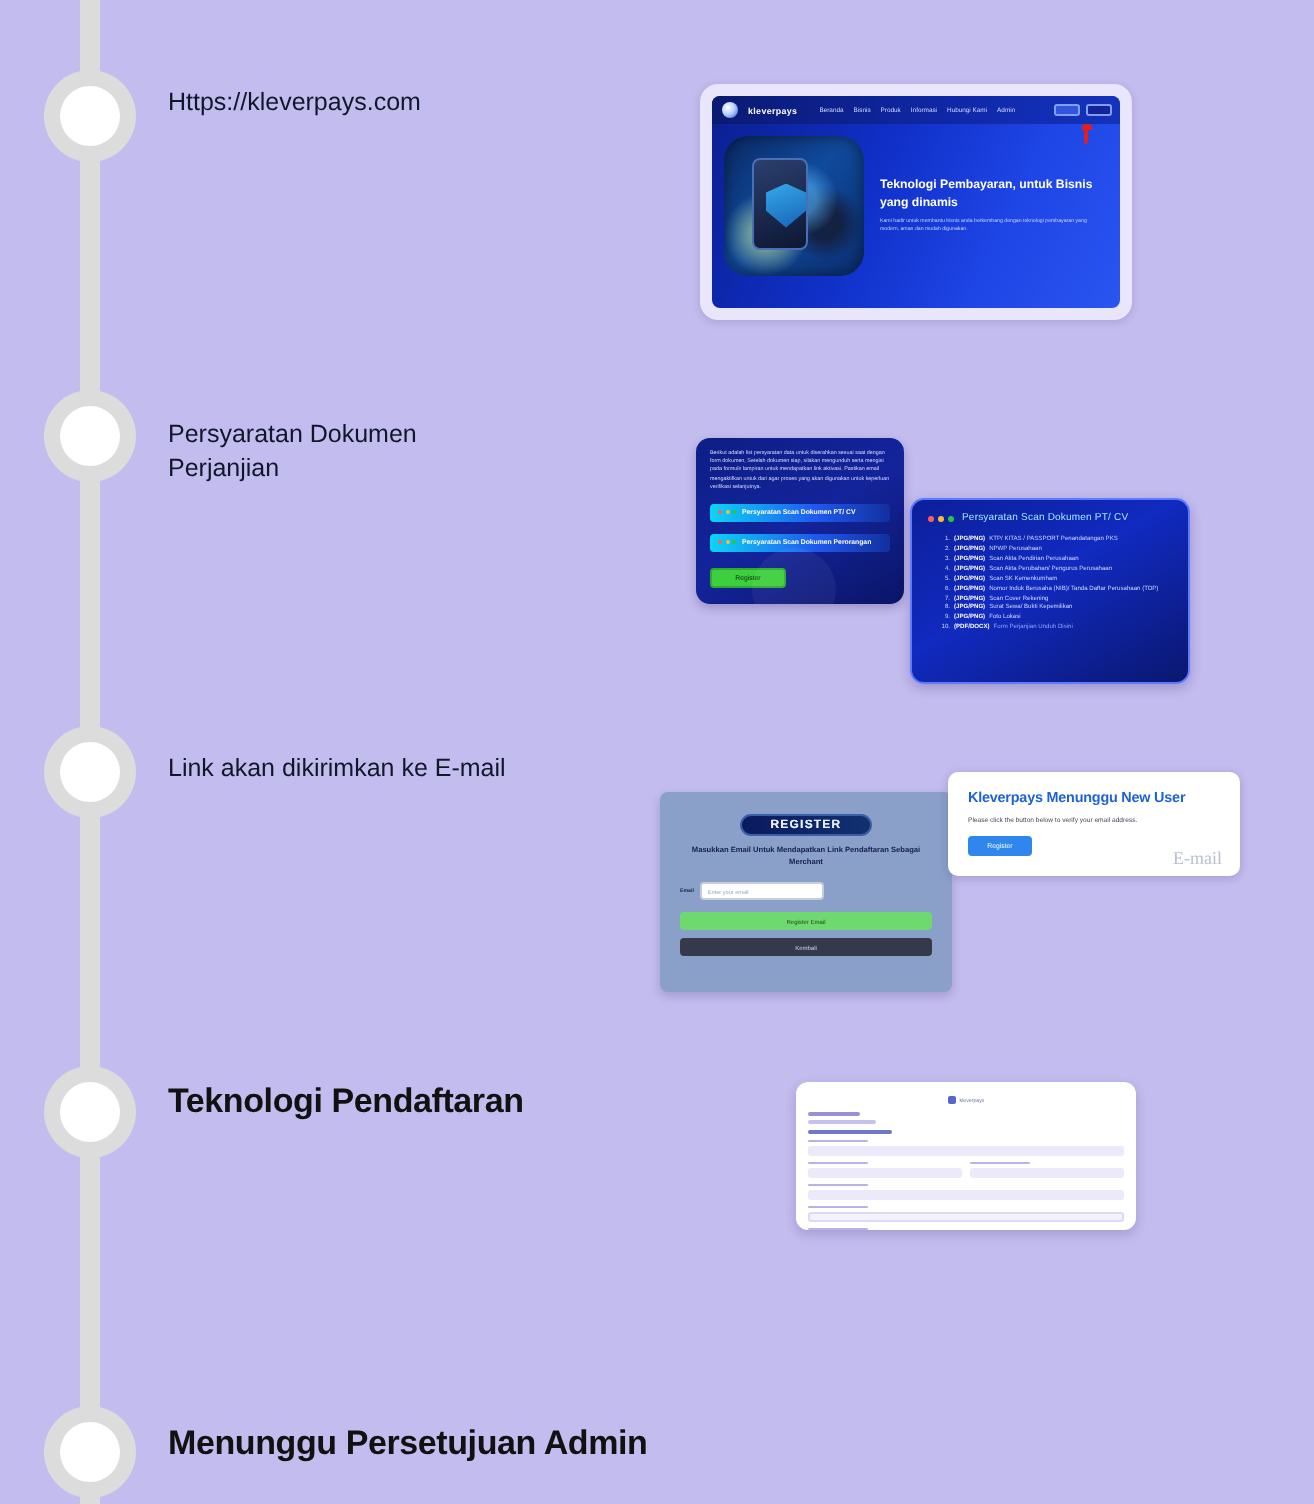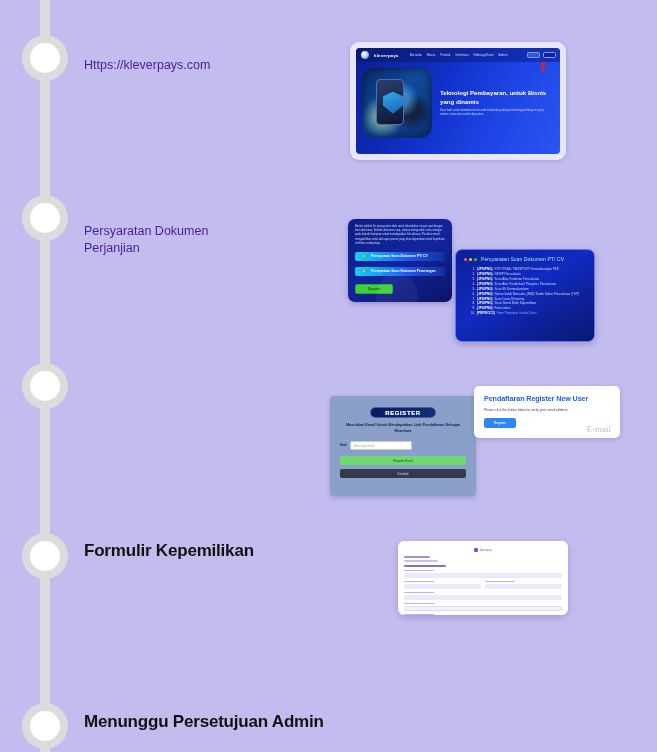--- a/index.html
+++ b/index.html
@@ -31,22 +31,22 @@
     background: #ffffff;
   }
 
   
   .step-text { position: absolute; left: 84px; }
   .step-title {
     font-size: 17px; font-weight: bold; color: #111111;
     letter-spacing: -0.2px; line-height: 1.2;
   }
   .step-sub {
-    font-size: 12.5px; color: #4c1d95; line-height: 1.35;
-    margin-top: 14px; white-space: pre-line;
+    font-size: 12.5px; color: #0f172a; line-height: 1.35;
+    margin-top: 0; white-space: pre-line;
   }
 
   
   .shot { position: absolute; border-radius: 8px; overflow: hidden; }
 
   
   #shot-browser {
     left: 350px; top: 42px; width: 216px; height: 118px;
     background: #e9e5fb;
     border-radius: 9px;
@@ -272,24 +272,25 @@
 <div class="step-text" style="top:43px">
   <div class="step-sub">Https://kleverpays.com</div>
 </div>
 
 <div class="step-text" style="top:209px">
   <div class="step-sub">Persyaratan Dokumen
 Perjanjian</div>
 </div>
 
 <div class="step-text" style="top:376px">
+  <div class="step-sub">Link akan dikirimkan ke E-mail</div>
 </div>
 
 <div class="step-text" style="top:541px">
-  <div class="step-title">Formulir Kepemilikan</div>
+  <div class="step-title">Teknologi Pendaftaran</div>
 </div>
 
 <div class="step-text" style="top:712px">
   <div class="step-title">Menunggu Persetujuan Admin</div>
 </div>
 
 <div class="shot" id="shot-browser">
   <div class="browser-inner">
     <div class="browser-nav">
       <span class="brand-dot"></span>
@@ -409,21 +410,21 @@
   <div class="reg-caption">Masukkan Email Untuk Mendapatkan Link Pendaftaran Sebagai Merchant</div>
   <div class="reg-field">
     <label>Email</label>
     <div class="reg-input">Enter your email</div>
   </div>
   <div class="reg-submit">Register Email</div>
   <div class="reg-back">Kembali</div>
 </div>
 
 <div class="shot" id="shot-mail">
-  <div class="mail-title">Pendaftaran Register New User</div>
+  <div class="mail-title">Kleverpays Menunggu New User</div>
   <div class="mail-body">Please click the button below to verify your email address.</div>
   <div class="mail-btn">Register</div>
   <div class="mail-watermark">E-mail</div>
 </div>
 
 <div class="shot" id="shot-form">
   <div class="fm-header">
     <span class="fm-logo"></span>
     <span class="fm-logo-text">kleverpays</span>
   </div>

